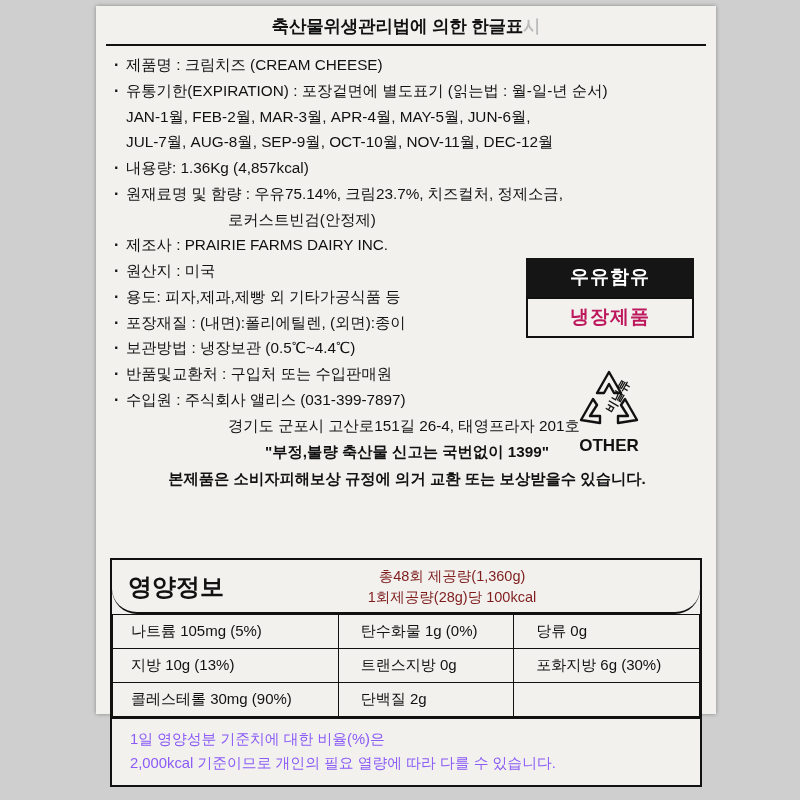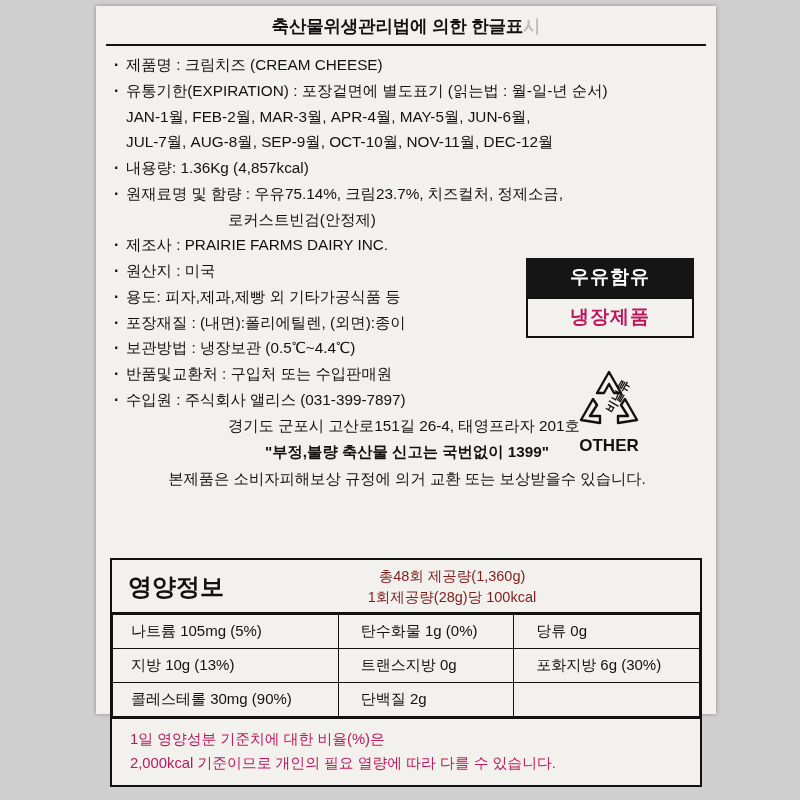--- a/index.html
+++ b/index.html
@@ -62,21 +62,21 @@
   .cont {
     padding-left: 14px;
     margin-bottom: 1px;
   }
   .cont.ind2 { padding-left: 116px; }
   .center-line {
     text-align: center;
     font-weight: bold;
     margin-top: 2px;
   }
-  .center-line.normal { font-weight: normal; }
+  .center-line.normal { font-weight: bold; }
   .badges {
     position: absolute;
     right: 22px;
     top: 252px;
     width: 168px;
     text-align: center;
   }
   .badge-dark {
     background: #151515;
     color: #fff;
@@ -121,20 +121,21 @@
     right: 14px;
     top: 552px;
     border: 2.5px solid #111;
     background: #f2f1ee;
   }
   .nut-head {
     display: flex;
     align-items: center;
     padding: 6px 10px 4px 10px;
     border-bottom: 2.5px solid #111;
+    border-radius: 25px;
   }
   .nut-title {
     font-size: 24px;
     font-weight: bold;
     color: #111;
     flex: 0 0 auto;
     padding-left: 6px;
   }
   .nut-serv {
     flex: 1;
@@ -156,21 +157,21 @@
     white-space: nowrap;
     margin-top: 13px;
   }
   table.nut-table td.c2 { padding-left: 22px; }
   table.nut-table td.c3 { padding-left: 22px; }
   .nut-foot {
     border-top: 2.5px solid #111;
     padding: 9px 10px 10px 18px;
     font-size: 14.8px;
     line-height: 1.6;
-    color: #be185d;
+    color: #8b5cf6;
   }
 </style>
 </head>
 <body>
 
 <div class="label-card">
 
   <div class="title-bar">
     <span>축산물위생관리법에 의한 한글표</span><span class="faded">시</span>
   </div>

